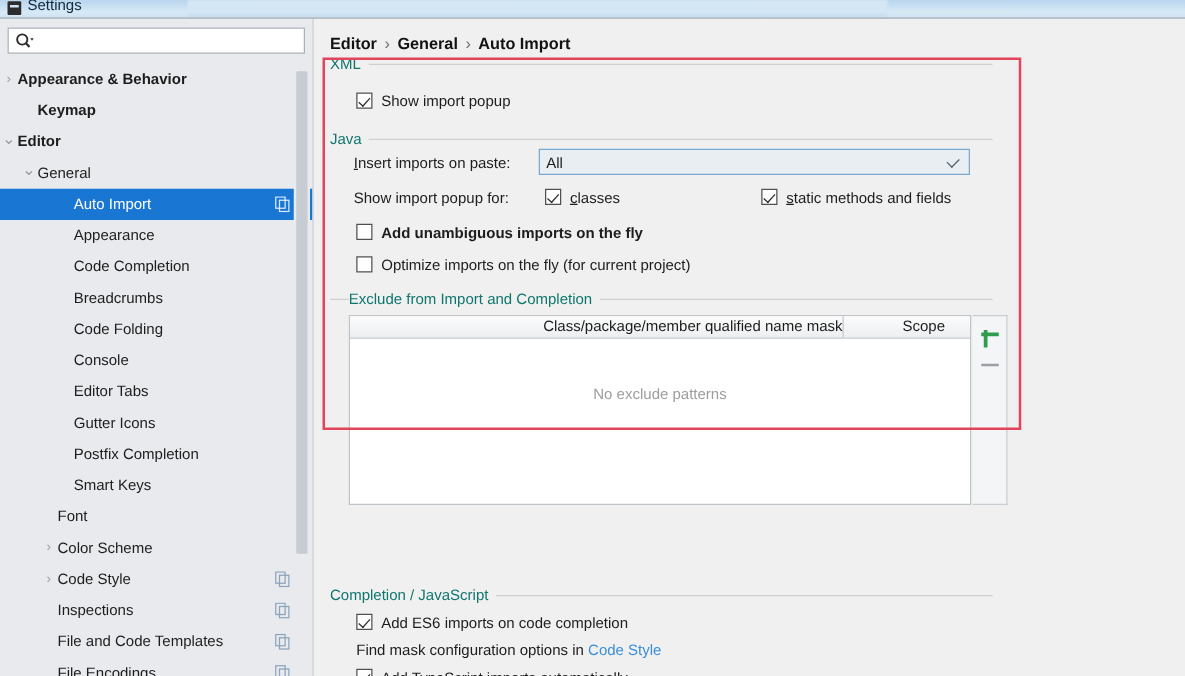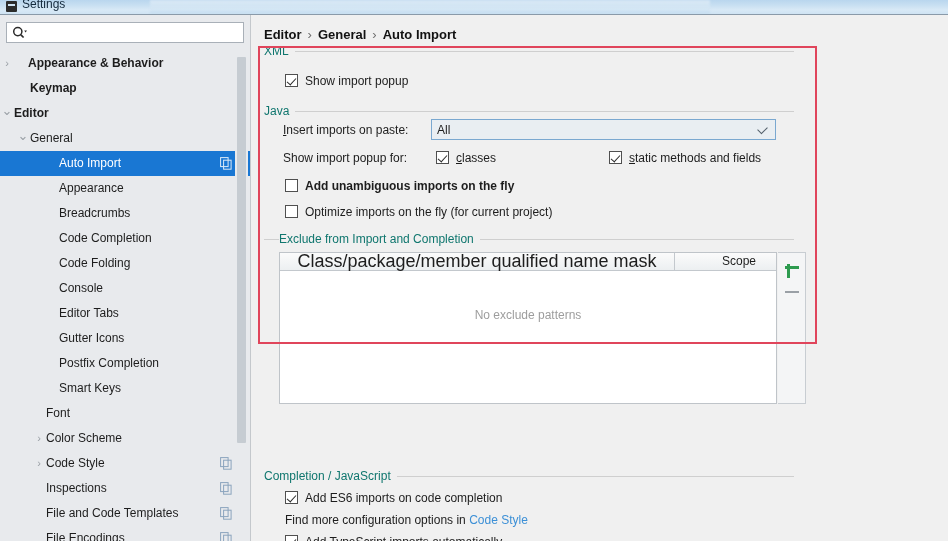--- a/index.html
+++ b/index.html
@@ -280,22 +280,22 @@
     position: absolute;
     left: 0; top: 0;
     width: 100%; height: 18px;
     background: linear-gradient(180deg,#fbfbfb,#eceff1);
     border-bottom: 1px solid #c3c8cd;
     box-sizing: border-box;
   }
   #excl-head .h1 {
     position: absolute; left: 0; top: 0;
     width: 395px; height: 17px; line-height: 17px;
-    text-align: center;
-    font-size: 18px; color: #1d1d1d;
+    text-align: right;
+    font-size: 12px; color: #1d1d1d;
     border-right: 1px solid #c3c8cd;
     box-sizing: border-box;
   }
   #excl-head .h2 {
     position: absolute; left: 396px; top: 0;
     width: 100px; height: 17px; line-height: 17px;
     font-size: 12px; color: #1d1d1d;
     box-sizing: border-box;
     margin-left: 46px;
   }
@@ -362,21 +362,21 @@
         <circle cx="5.8" cy="5.6" r="4.1" fill="none" stroke="#2b2b2b" stroke-width="1.5"></circle>
         <line x1="8.9" y1="8.8" x2="11.6" y2="11.5" stroke="#2b2b2b" stroke-width="1.7"></line>
         <path d="M12.2 4.6 L15 4.6 L13.6 6.6 Z" fill="#2b2b2b"></path>
       </svg>
       <input id="search-input" type="text" value="" placeholder="" style="">
     </div>
 
     <div id="tree">
         <div class="tree-row bold">
           <span class="arrow" style="left: 0px;">›</span>
-          <span class="lbl" style="left: 28px; text-align: right;">Appearance &amp; Behavior</span>
+          <span class="lbl" style="left: 14px; text-align: right;">Appearance &amp; Behavior</span>
         </div>
         <div class="tree-row bold">
           <span class="lbl" style="left: 30px;">Keymap</span>
         </div>
         <div class="tree-row bold">
           <span class="arrow" style="left: 0px; font-size: 13px; line-height: 20px;">⌄</span>
           <span class="lbl" style="left: 14px;">Editor</span>
         </div>
         <div class="tree-row">
           <span class="arrow" style="left: 16px; font-size: 13px; line-height: 20px;">⌄</span>
@@ -386,24 +386,24 @@
           <span class="lbl" style="left: 59px;">Auto Import</span>
           <svg class="copy-ico" viewBox="0 0 12 13">
             <rect x="0.6" y="0.6" width="7.5" height="9" fill="none" stroke="#dbeaf8" stroke-width="1"></rect>
             <rect x="3.6" y="3.2" width="7.5" height="9" fill="none" stroke="#dbeaf8" stroke-width="1"></rect>
           </svg>
         </div>
         <div class="tree-row">
           <span class="lbl" style="left: 59px;">Appearance</span>
         </div>
         <div class="tree-row">
+          <span class="lbl" style="left: 59px;">Code Completion</span>
+        </div>
+        <div class="tree-row">
           <span class="lbl" style="left: 59px;">Breadcrumbs</span>
-        </div>
-        <div class="tree-row">
-          <span class="lbl" style="left: 59px;">Code Completion</span>
         </div>
         <div class="tree-row">
           <span class="lbl" style="left: 59px;">Code Folding</span>
         </div>
         <div class="tree-row">
           <span class="lbl" style="left: 59px;">Console</span>
         </div>
         <div class="tree-row">
           <span class="lbl" style="left: 59px;">Editor Tabs</span>
         </div>
@@ -533,21 +533,21 @@
     <div class="group" style="top:454px;">
       <div class="gline"></div>
       <div class="gtitle">Completion / JavaScript</div>
     </div>
 
     <div class="cbrow" style="left:34px; top:474px;">
       <span class="cb checked"></span><span>Add ES6 imports on code completion</span>
     </div>
 
     <div class="static-text" style="left:34px; top:496px;">
-      <span>Find more configuration options in</span>
+      <span>Find mask configuration options in</span>
       <span class="link" style="color: rgb(59, 143, 214);">Code Style</span>
     </div>
 
     <div class="cbrow" style="left:34px; top:518px;">
       <span class="cb checked"></span><span>Add TypeScript imports automatically</span>
     </div>
 
     <div id="annotation-box" style="border-color: rgb(224, 69, 91);"></div>
   </div>
 </div>

